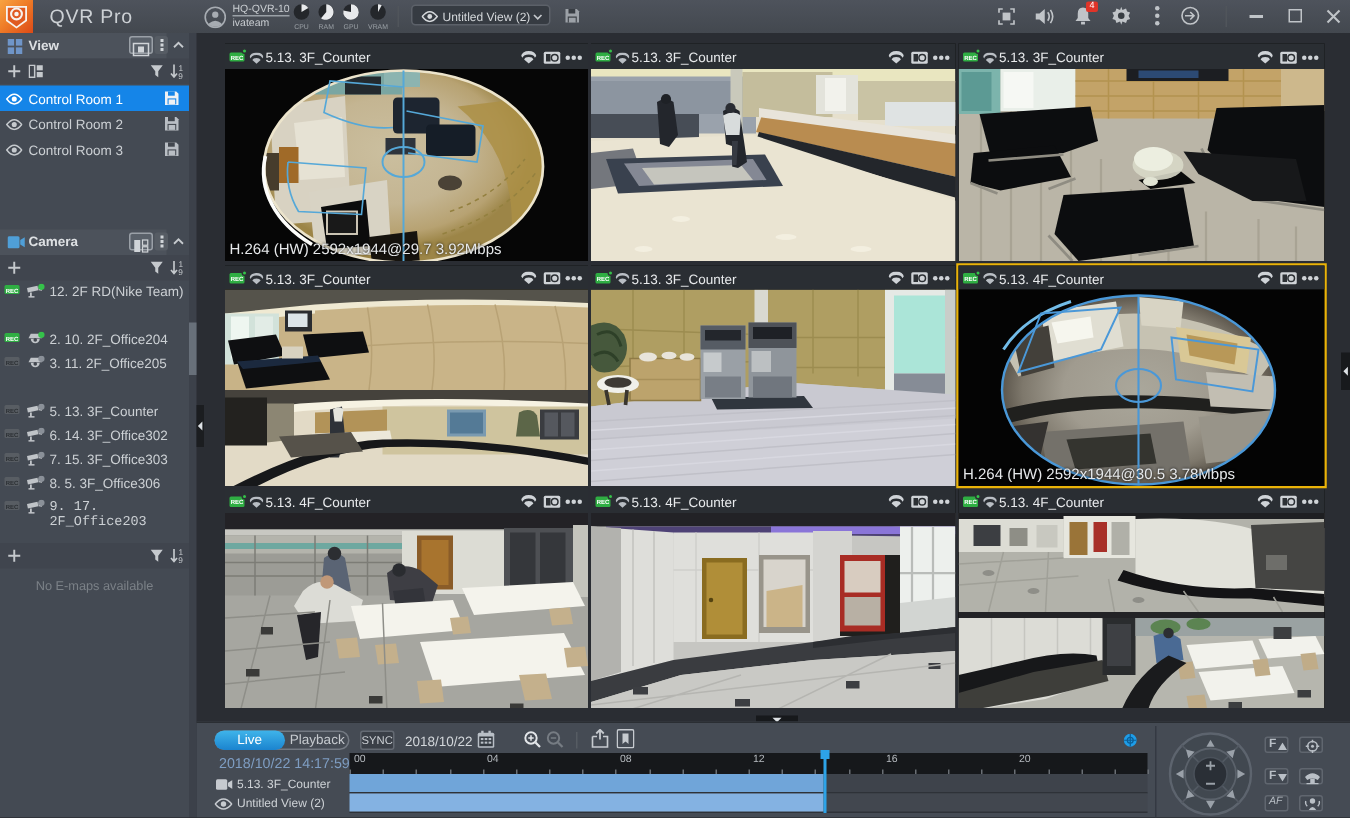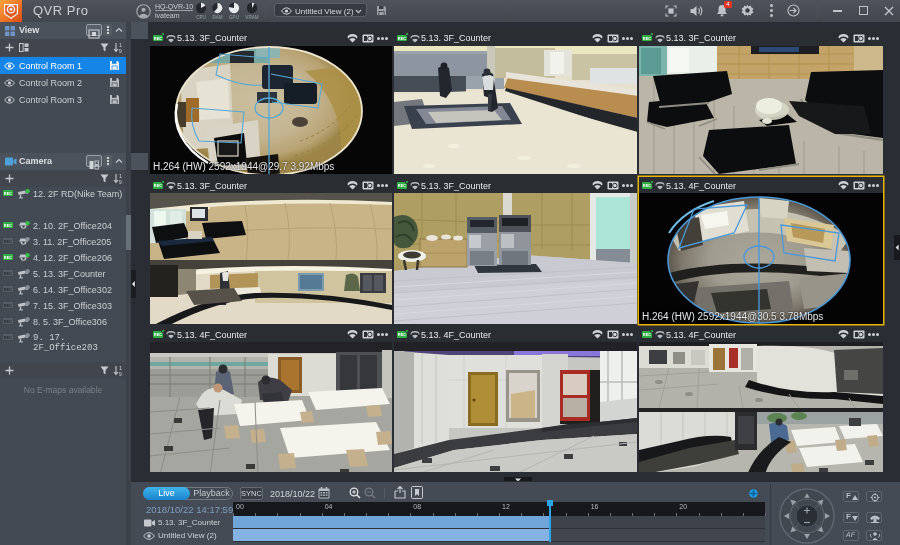--- a/index.html
+++ b/index.html
@@ -10,21 +10,21 @@
 
 
 #topbar { position:absolute; left:0; top:0; width:900px; height:22px;
   background:linear-gradient(#4e535c,#43484f); }
 #logo { position:absolute; left:0; top:0; width:22px; height:22px;
   background:linear-gradient(135deg,#f8a341 0%,#ef7d28 45%,#dd4a17 100%); }
 #qvrtext { position:absolute; left:33px; top:3px; font-size:13px; color:#ccd0d4; letter-spacing:0.5px; }
 
 
 #sidebar { position:absolute; left:0; top:22px; width:126px; height:523px; background:#444a53; }
-.sechead { position:absolute; left:0; width:148px; height:17px; background:#4c525b; }
+.sechead { position:absolute; left:0; width:111px; height:17px; background:#4c525b; }
 .sechead .t { position:absolute; left:19px; top:3px; font-size:9px; font-weight:bold; color:#dde0e3; }
 .toolrow { position:absolute; left:0; width:126px; height:17px; background:#40454e; }
 .srow { position:absolute; left:0; width:126px; height:17px; font-size:9px; color:#ccd0d4; }
 #scrolltrack { position:absolute; left:126px; top:22px; width:5px; height:523px; background:#3c414a; }
 #scrollthumb { position:absolute; left:126px; top:215px; width:5px; height:35px; background:#68707a; }
 #sidehandle { position:absolute; left:131px; top:270px; width:5px; height:28px; background:#1b1d20; color:#cfd3d7; font-size:6px; line-height:28px; text-align:center;}
 
 
 .tile { position:absolute; background:#000; }
 .thead { position:absolute; left:0; top:0; width:100%; height:16.5px; background:#2a2e33; overflow:hidden;}
@@ -293,32 +293,20 @@
       <div class="rec off" style="left:3px;top:5px;">REC</div>
       <svg class="abs" style="left:17px;top:4px" width="13" height="10" viewBox="0 0 13 10">
           <g fill="#c0c4c8">
             <path d="M2 4.5 H11 L9.5 1.5 H3.5 Z"></path>
             <path d="M3.5 4.8 A3 3 0 0 0 9.5 4.8 Z"></path>
             <circle cx="6.5" cy="5.6" r="1.2" fill="#42474f"></circle>
           </g>
           <circle cx="10.6" cy="2.2" r="2.1" fill="#8a9098"></circle>
         </svg>
       <span class="abs" style="left:33px;top:4px;">3. 11. 2F_Office205</span>
-    </div>
-    <div class="srow" style="top:226.5px;">
-      <div class="rec" style="left:3px;top:5px;">REC</div>
-      <svg class="abs" style="left:17px;top:4px" width="13" height="10" viewBox="0 0 13 10">
-          <g fill="#c0c4c8">
-            <path d="M2 4.5 H11 L9.5 1.5 H3.5 Z"></path>
-            <path d="M3.5 4.8 A3 3 0 0 0 9.5 4.8 Z"></path>
-            <circle cx="6.5" cy="5.6" r="1.2" fill="#42474f"></circle>
-          </g>
-          <circle cx="10.6" cy="2.2" r="2.1" fill="#35c24a"></circle>
-        </svg>
-      <span class="abs" style="left:33px;top:4px;">4. 12. 2F_Office206</span>
     </div>
     <div class="srow" style="top:242.5px;">
       <div class="rec off" style="left:3px;top:5px;">REC</div>
       <svg class="abs" style="left:17px;top:4px" width="13" height="10" viewBox="0 0 13 10">
           <g fill="#c0c4c8">
             <path d="M1 3 L8 1.5 L8.6 4.5 L1.6 6 Z"></path>
             <path d="M8.6 2 L11 2.5 V4.8 L8.8 4.5 Z"></path>
             <rect x="3" y="6" width="1.2" height="3"></rect>
             <path d="M2 9 H6"></path>
             <rect x="2" y="8.4" width="4" height="1"></rect>

